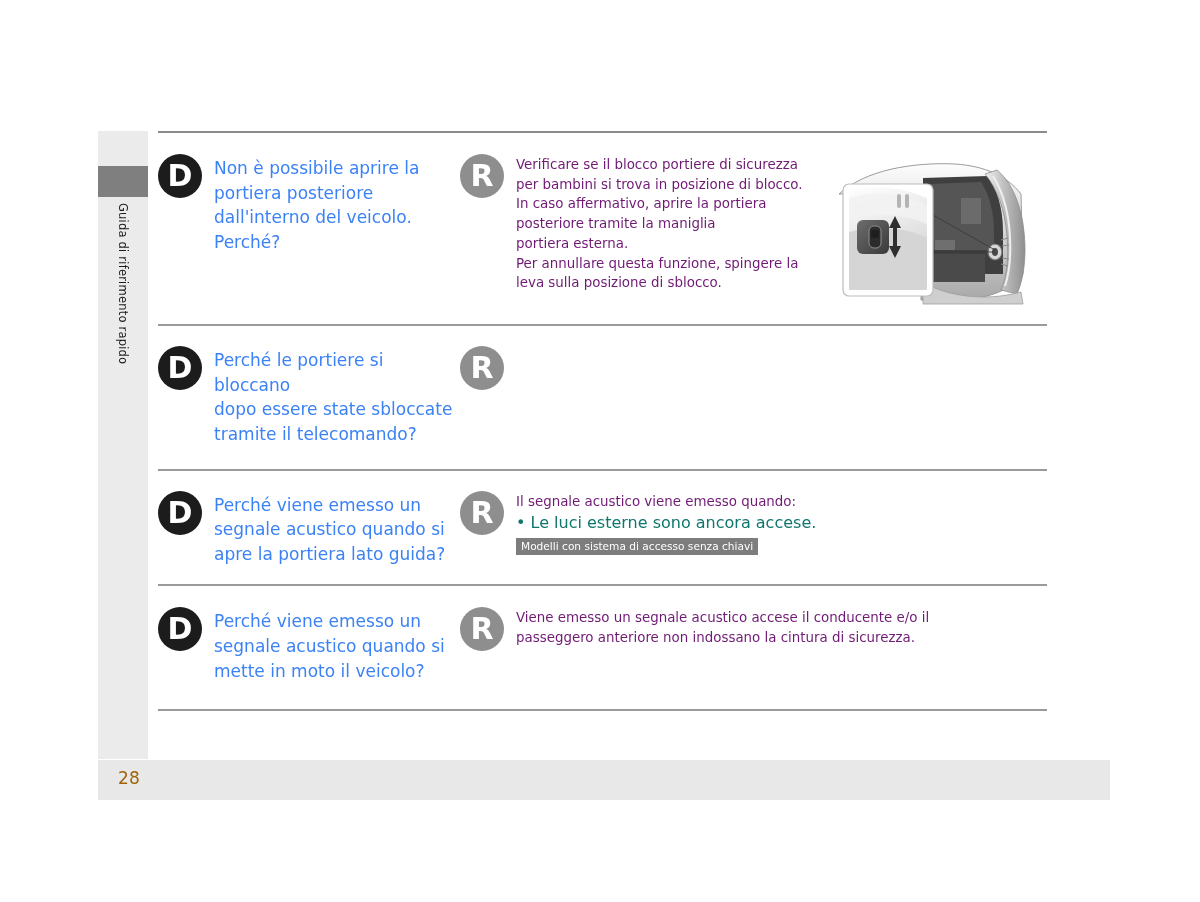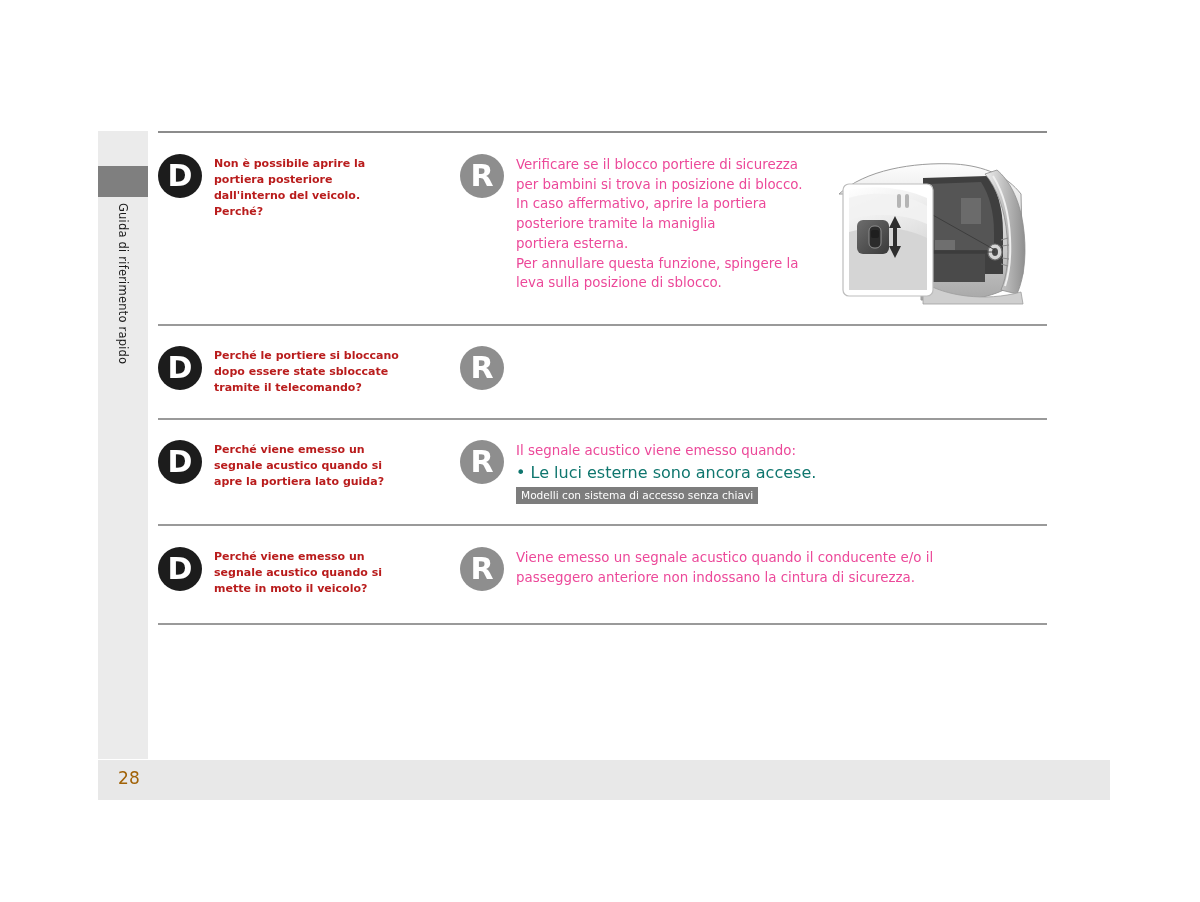--- a/index.html
+++ b/index.html
@@ -119,44 +119,44 @@
   .badge.q { background: #1c1c1c; }
   .badge.a { background: #8e8e8e; }
 
   .q-col {
     flex: 0 0 auto;
     width: 302px;
     display: flex;
     align-items: flex-start;
   }
   .q-text {
-    font-size: 11px;
-    font-weight: bold;
+    font-size: 17px;
+    font-weight: normal;
     line-height: 1.45;
-    color: #b91c1c;
+    color: #3b82f6;
     padding-left: 12px;
     padding-top: 2px;
     white-space: pre-line;
   }
 
   .a-col {
     flex: 1 1 auto;
     display: flex;
     align-items: flex-start;
     min-width: 0;
   }
   .a-body {
     padding-left: 12px;
     padding-top: 1px;
     min-width: 0;
   }
   .a-text {
     font-size: 13.4px;
     line-height: 1.47;
-    color: #ec4899;
+    color: #701a75;
     white-space: pre-line;
   }
 
   .bullet-line {
     font-size: 16px;
     line-height: 1.47;
     color: #0f766e;
     white-space: pre;
   }
 
@@ -341,21 +341,21 @@
     <div class="qa-row row4">
       <div class="q-col">
         <div class="badge q">D</div>
         <div class="q-text">Perché viene emesso un
 segnale acustico quando si
 mette in moto il veicolo?</div>
       </div>
       <div class="a-col">
         <div class="badge a">R</div>
         <div class="a-body">
-          <div class="a-text">Viene emesso un segnale acustico quando il conducente e/o il
+          <div class="a-text">Viene emesso un segnale acustico accese il conducente e/o il
 passeggero anteriore non indossano la cintura di sicurezza.</div>
         </div>
       </div>
     </div>
 
     <div class="rule thin"></div>
 
   </div>
 </div>
 

